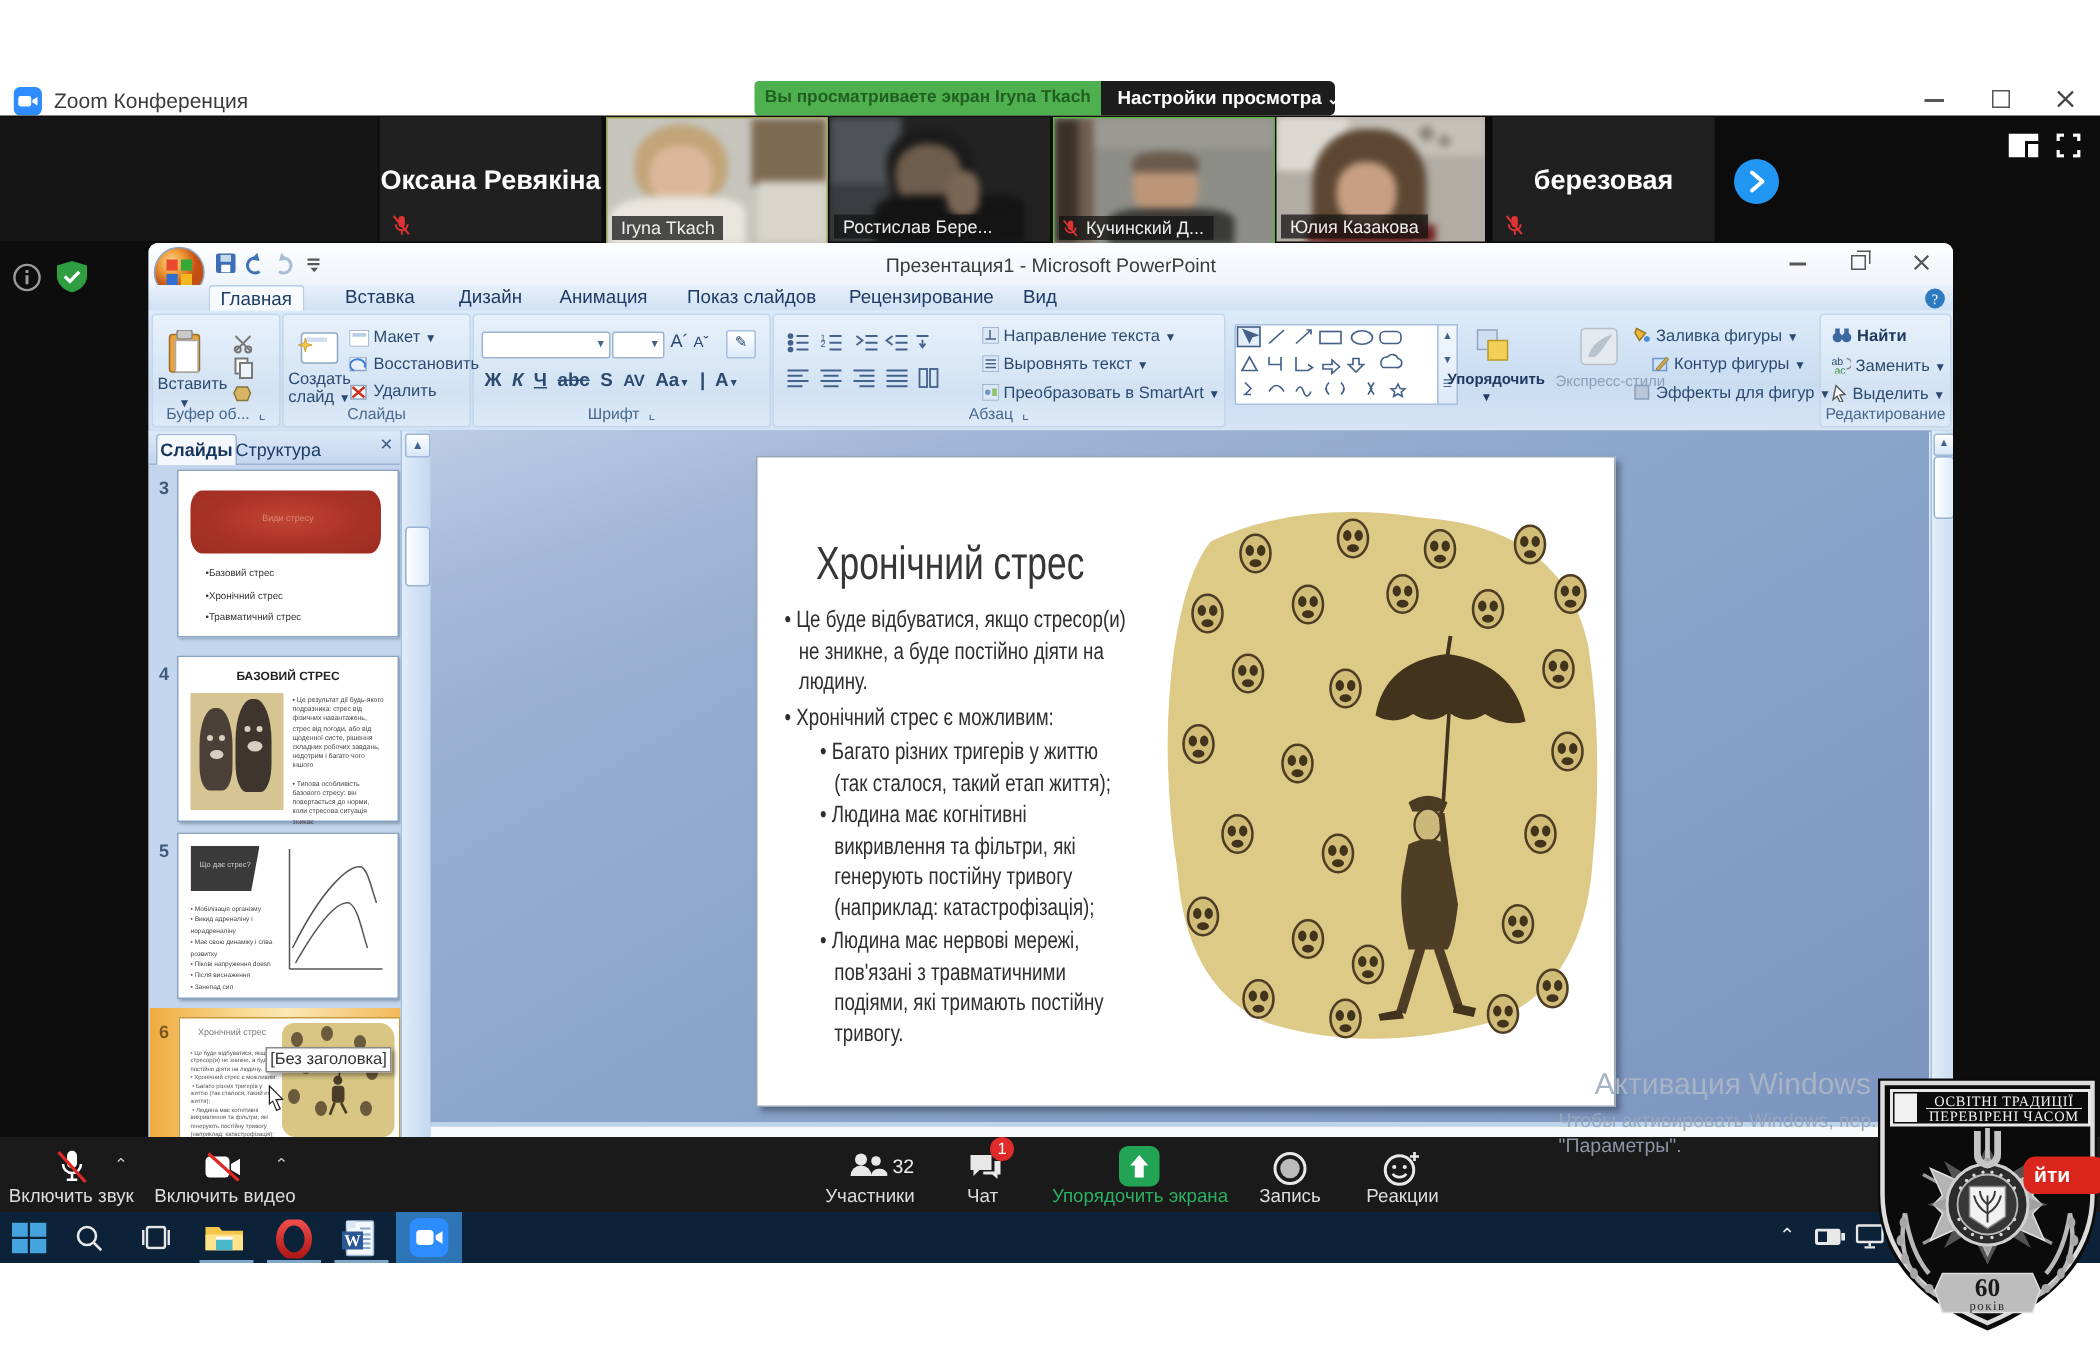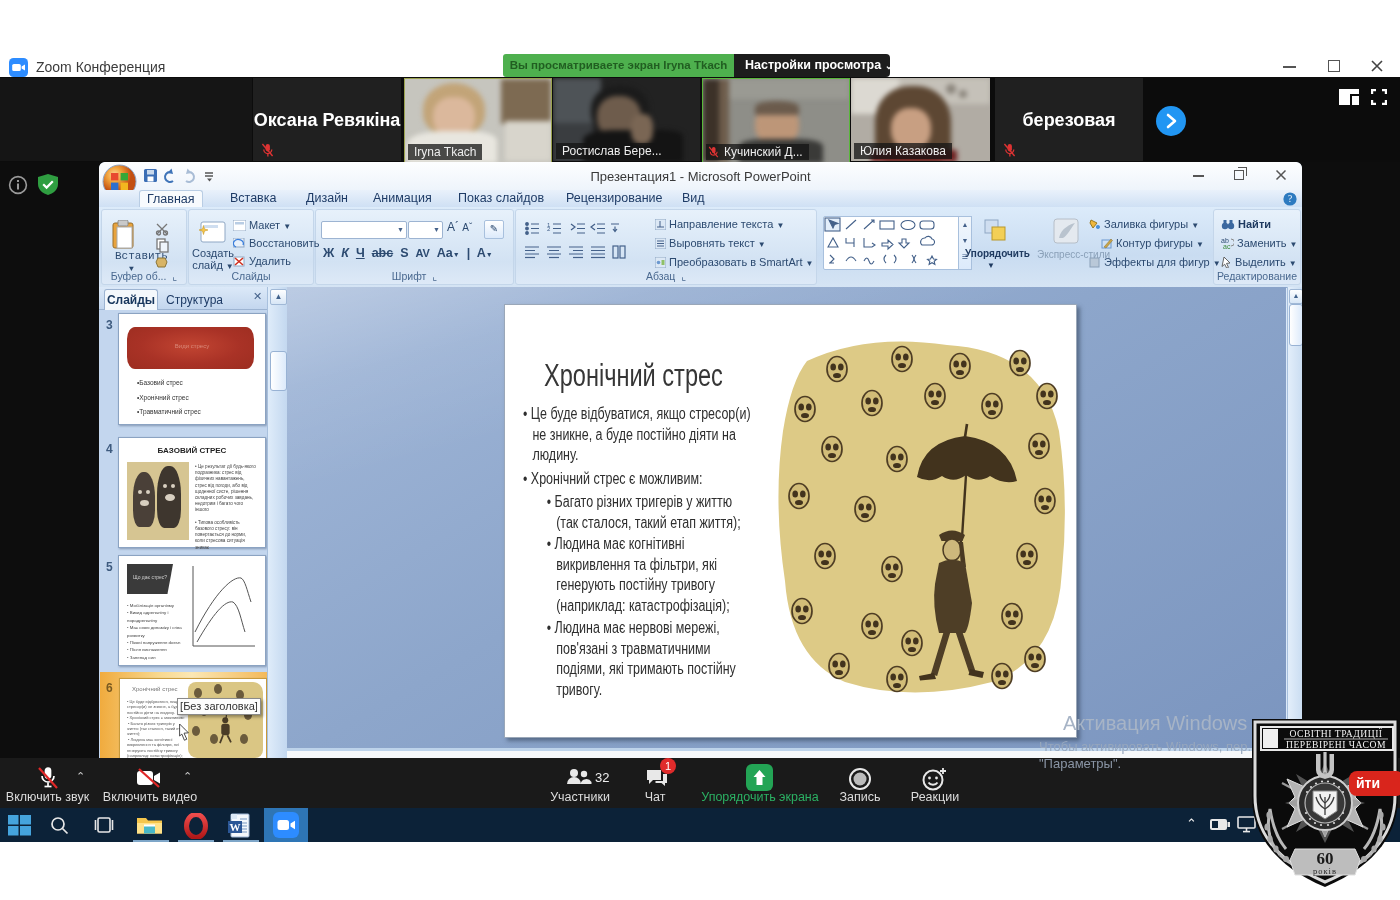--- a/index.html
+++ b/index.html
@@ -264,21 +264,21 @@
         </div>
     <div class="rgroup a" style="left:1114px;width:86px;">
           <div class="rlabel a">Редактирование</div>
         </div>
 
     <svg class="a" style="left:12px;top:58px" width="26" height="30" viewBox="0 0 26 30">
           <rect x="2" y="3" width="20" height="25" rx="2" fill="#e8a33d" stroke="#9a6f2a"></rect>
           <rect x="7" y="0" width="10" height="6" rx="1.5" fill="#c9c9c9" stroke="#888"></rect>
           <rect x="6" y="7" width="15" height="21" fill="#fff" stroke="#aaa"></rect>
         </svg>
-    <div class="rtxt a" style="left:16px;top:88px;font-family:Liberation Mono, monospace;">Вставить<br><span style="margin-left:14px;font-size:8px;">▼</span></div>
+    <div class="rtxt a" style="left:6px;top:88px;">Вставить<br><span style="margin-left:14px;font-size:8px;">▼</span></div>
     <svg class="a" style="left:56px;top:60px" width="16" height="46" viewBox="0 0 16 46">
           <g stroke="#777" stroke-width="1.3" fill="none">
             <path d="M2 2 L12 12 M12 2 L2 12"></path>
             <circle cx="3.5" cy="11" r="2"></circle>
             <circle cx="10.5" cy="11" r="2"></circle>
             <rect x="2" y="17" width="8" height="10" fill="#fff"></rect>
             <rect x="5" y="20" width="8" height="10" fill="#eef4fb"></rect>
           </g>
           <path d="M3 36 l7 0 2 4 -2 5 -7 0 -2 -5 z" fill="#d8b465" stroke="#8a7437"></path>
         </svg>
@@ -437,21 +437,21 @@
             <text x="2" y="12" font-size="7" fill="#3a8a3a">ac</text>
             <path d="M10 2 a3 3 0 0 1 0 7" stroke="#888" fill="none"></path>
           </svg> Заменить <span style="font-size:8px;">▼</span></div>
     <div class="rtxt a" style="left:1122px;top:94px;"><svg width="11" height="12" style="vertical-align:-2px">
             <path d="M3 1 l6 6 -3.5 .4 2 4 -1.8 .8 -2 -4 -2.7 2.3 z" fill="#fff" stroke="#555" stroke-width=".9"></path>
           </svg> Выделить <span style="font-size:8px;">▼</span></div>
 
     <div id="panel" class="a"></div>
     <div id="paneltabs" class="a"></div>
     <div class="ptab a" style="left:5px;top:127px;width:52px;height:20px;background:#f4f8fc;border:1px solid #9db4d2;border-bottom:none;border-radius:3px 3px 0 0;text-align:center;line-height:20px;font-weight:bold;color:#17365d;">Слайды</div>
-    <div class="ptab a" style="left:58px;top:129px;width:66px;height:18px;text-align:right;line-height:18px;">Структура</div>
+    <div class="ptab a" style="left:58px;top:129px;width:66px;height:18px;text-align:left;line-height:18px;">Структура</div>
     <div class="ptab a" style="left:154px;top:128px;color:#44618a;font-size:11px;">✕</div>
 
     <div class="tnum a" style="left:7px;top:156px;">3</div>
     <div class="thumb a" style="top:151px;height:110px;">
       <div class="a" style="left:8px;top:13px;width:127px;height:42px;background:radial-gradient(ellipse at 50% 45%,#c24532 0%,#a93226 55%,#9c2d20 100%);border-radius:8px/12px;"></div>
       <div class="a" style="width:100%;top:29px;text-align:center;font-size:6px;color:#d98878;">Види стресу</div>
       <div class="a" style="left:18px;top:62px;font-size:6.5px;color:#333;line-height:14.5px;">•Базовий стрес<br>•Хронічний стрес<br>•Травматичний стрес</div>
     </div>
     <div class="tnum a" style="left:7px;top:280px;">4</div>
     <div class="thumb a" style="top:275px;height:109px;">

